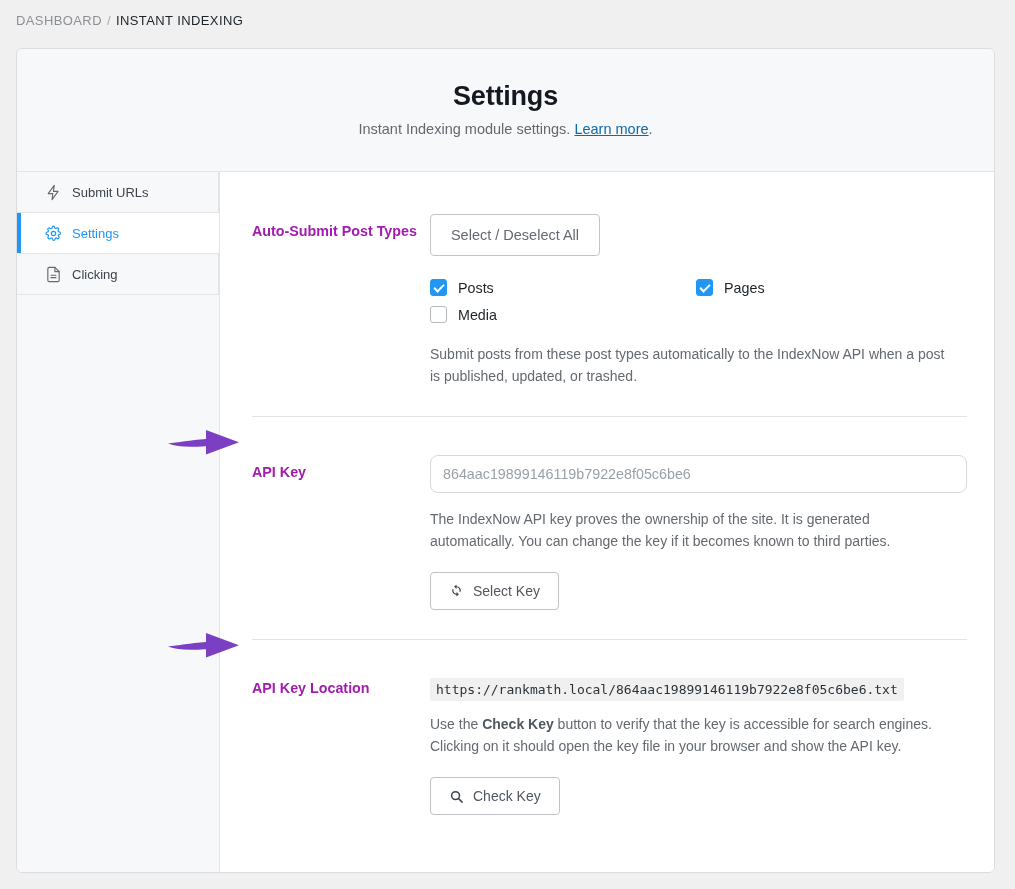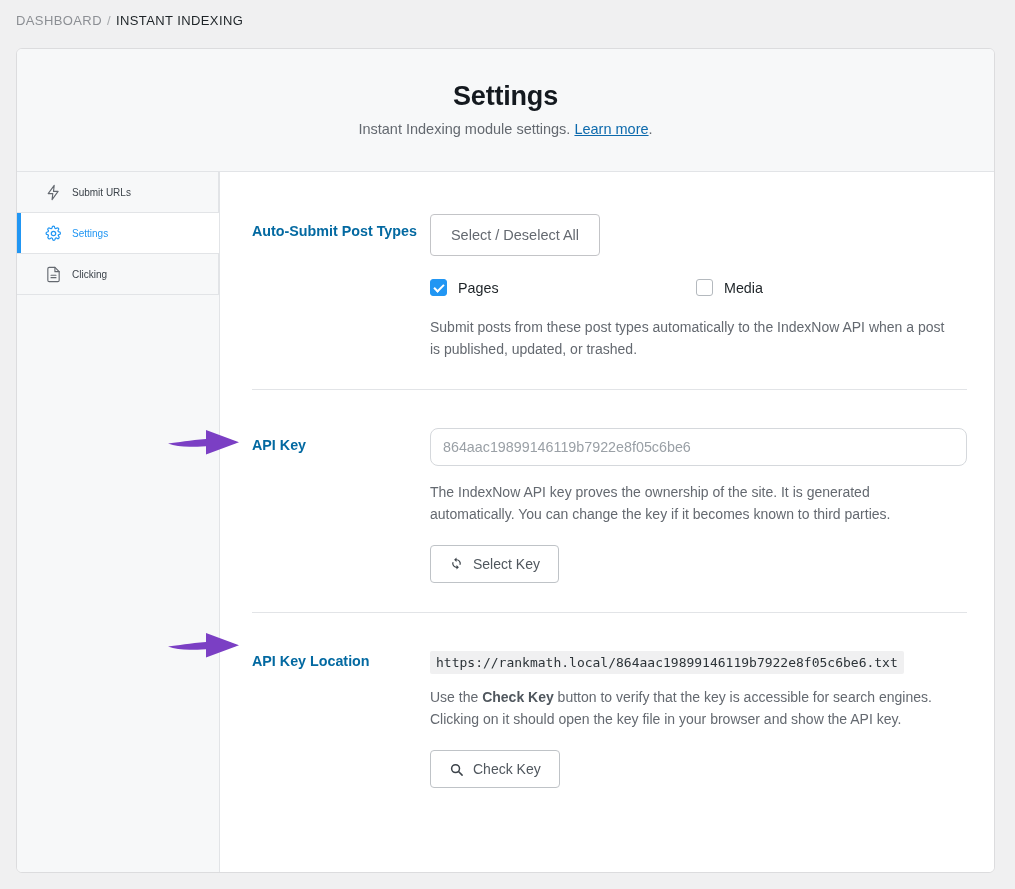--- a/index.html
+++ b/index.html
@@ -71,21 +71,21 @@
     background: #f7f8f9;
     padding-top: 0px;
   }
   .tab {
     position: relative;
     height: 41px;
     display: flex;
     align-items: center;
     gap: 10px;
     padding-left: 27px;
-    font-size: 10px;
+    font-size: 13px;
     color: #3c434a;
     background: #f7f8f9;
     border-bottom: 1px solid #e2e4e7;
     border-right: 1px solid #e2e4e7;
     cursor: pointer;
   }
   .tab:first-child { border-top: none; }
   .tab .tab-ico {
     width: 18px; height: 18px;
     display: inline-flex;
@@ -121,21 +121,21 @@
     display: flex;
     padding: 38px 0 0 0;
     margin: 0 17px 0 32px;
   }
   .field + .field { border-top: 1px solid #e2e4e7; }
   .field.first { padding-top: 42px; }
   .field-label {
     flex: 0 0 178px;
     font-size: 14.3px;
     font-weight: bold;
-    color: #0369a1;
+    color: #a21caf;
     padding-top: 9px;
   }
   .field-label.tight { padding-top: 2px; }
   .field-body {
     flex: 1 1 auto;
     padding-left: 0px;
   }
   .field-desc {
     font-size: 14px;
     line-height: 1.57;
@@ -300,20 +300,24 @@
     </div>
 
     <div class="content">
 
       <div class="field first">
         <div class="field-label">Auto-Submit Post Types</div>
         <div class="field-body">
           <button class="btn btn-selectall">Select / Deselect All</button>
 
           <div class="cb-grid">
+            <label class="cb">
+              <span class="box checked"></span>
+              <span>Posts</span>
+            </label>
             <label class="cb">
               <span class="box checked"></span>
               <span>Pages</span>
             </label>
             <label class="cb">
               <span class="box"></span>
               <span>Media</span>
             </label>
           </div>
 

